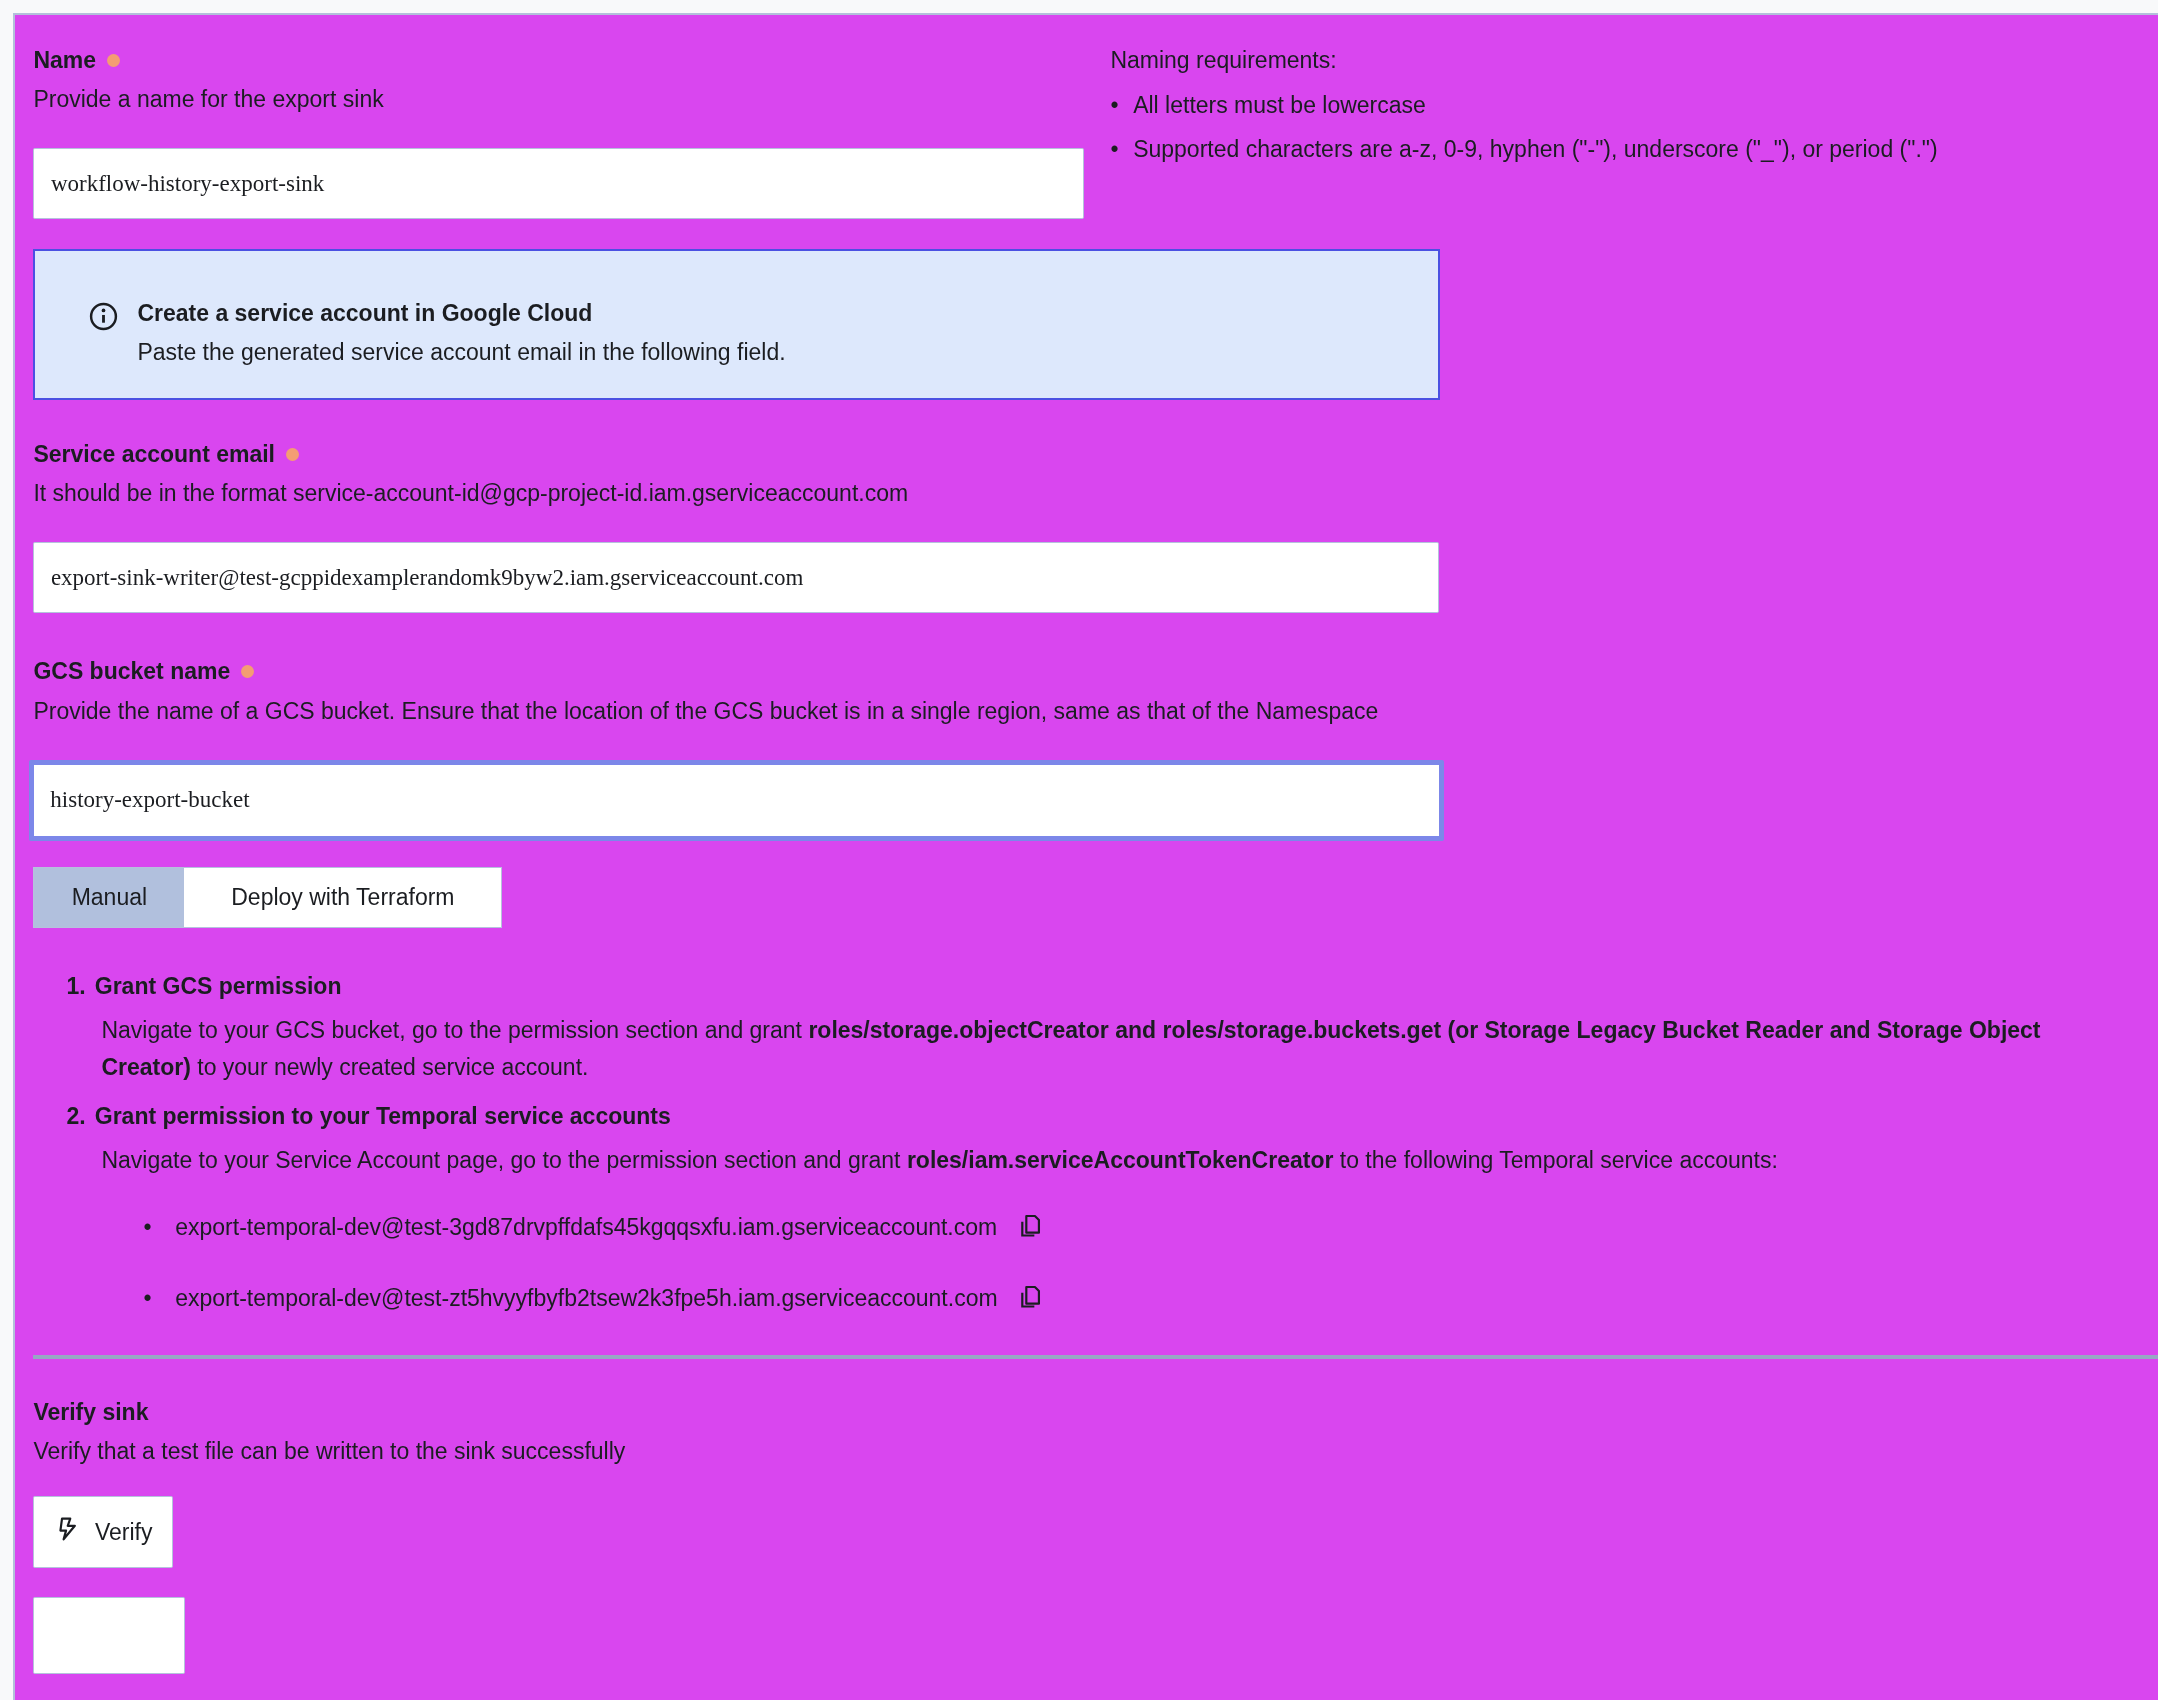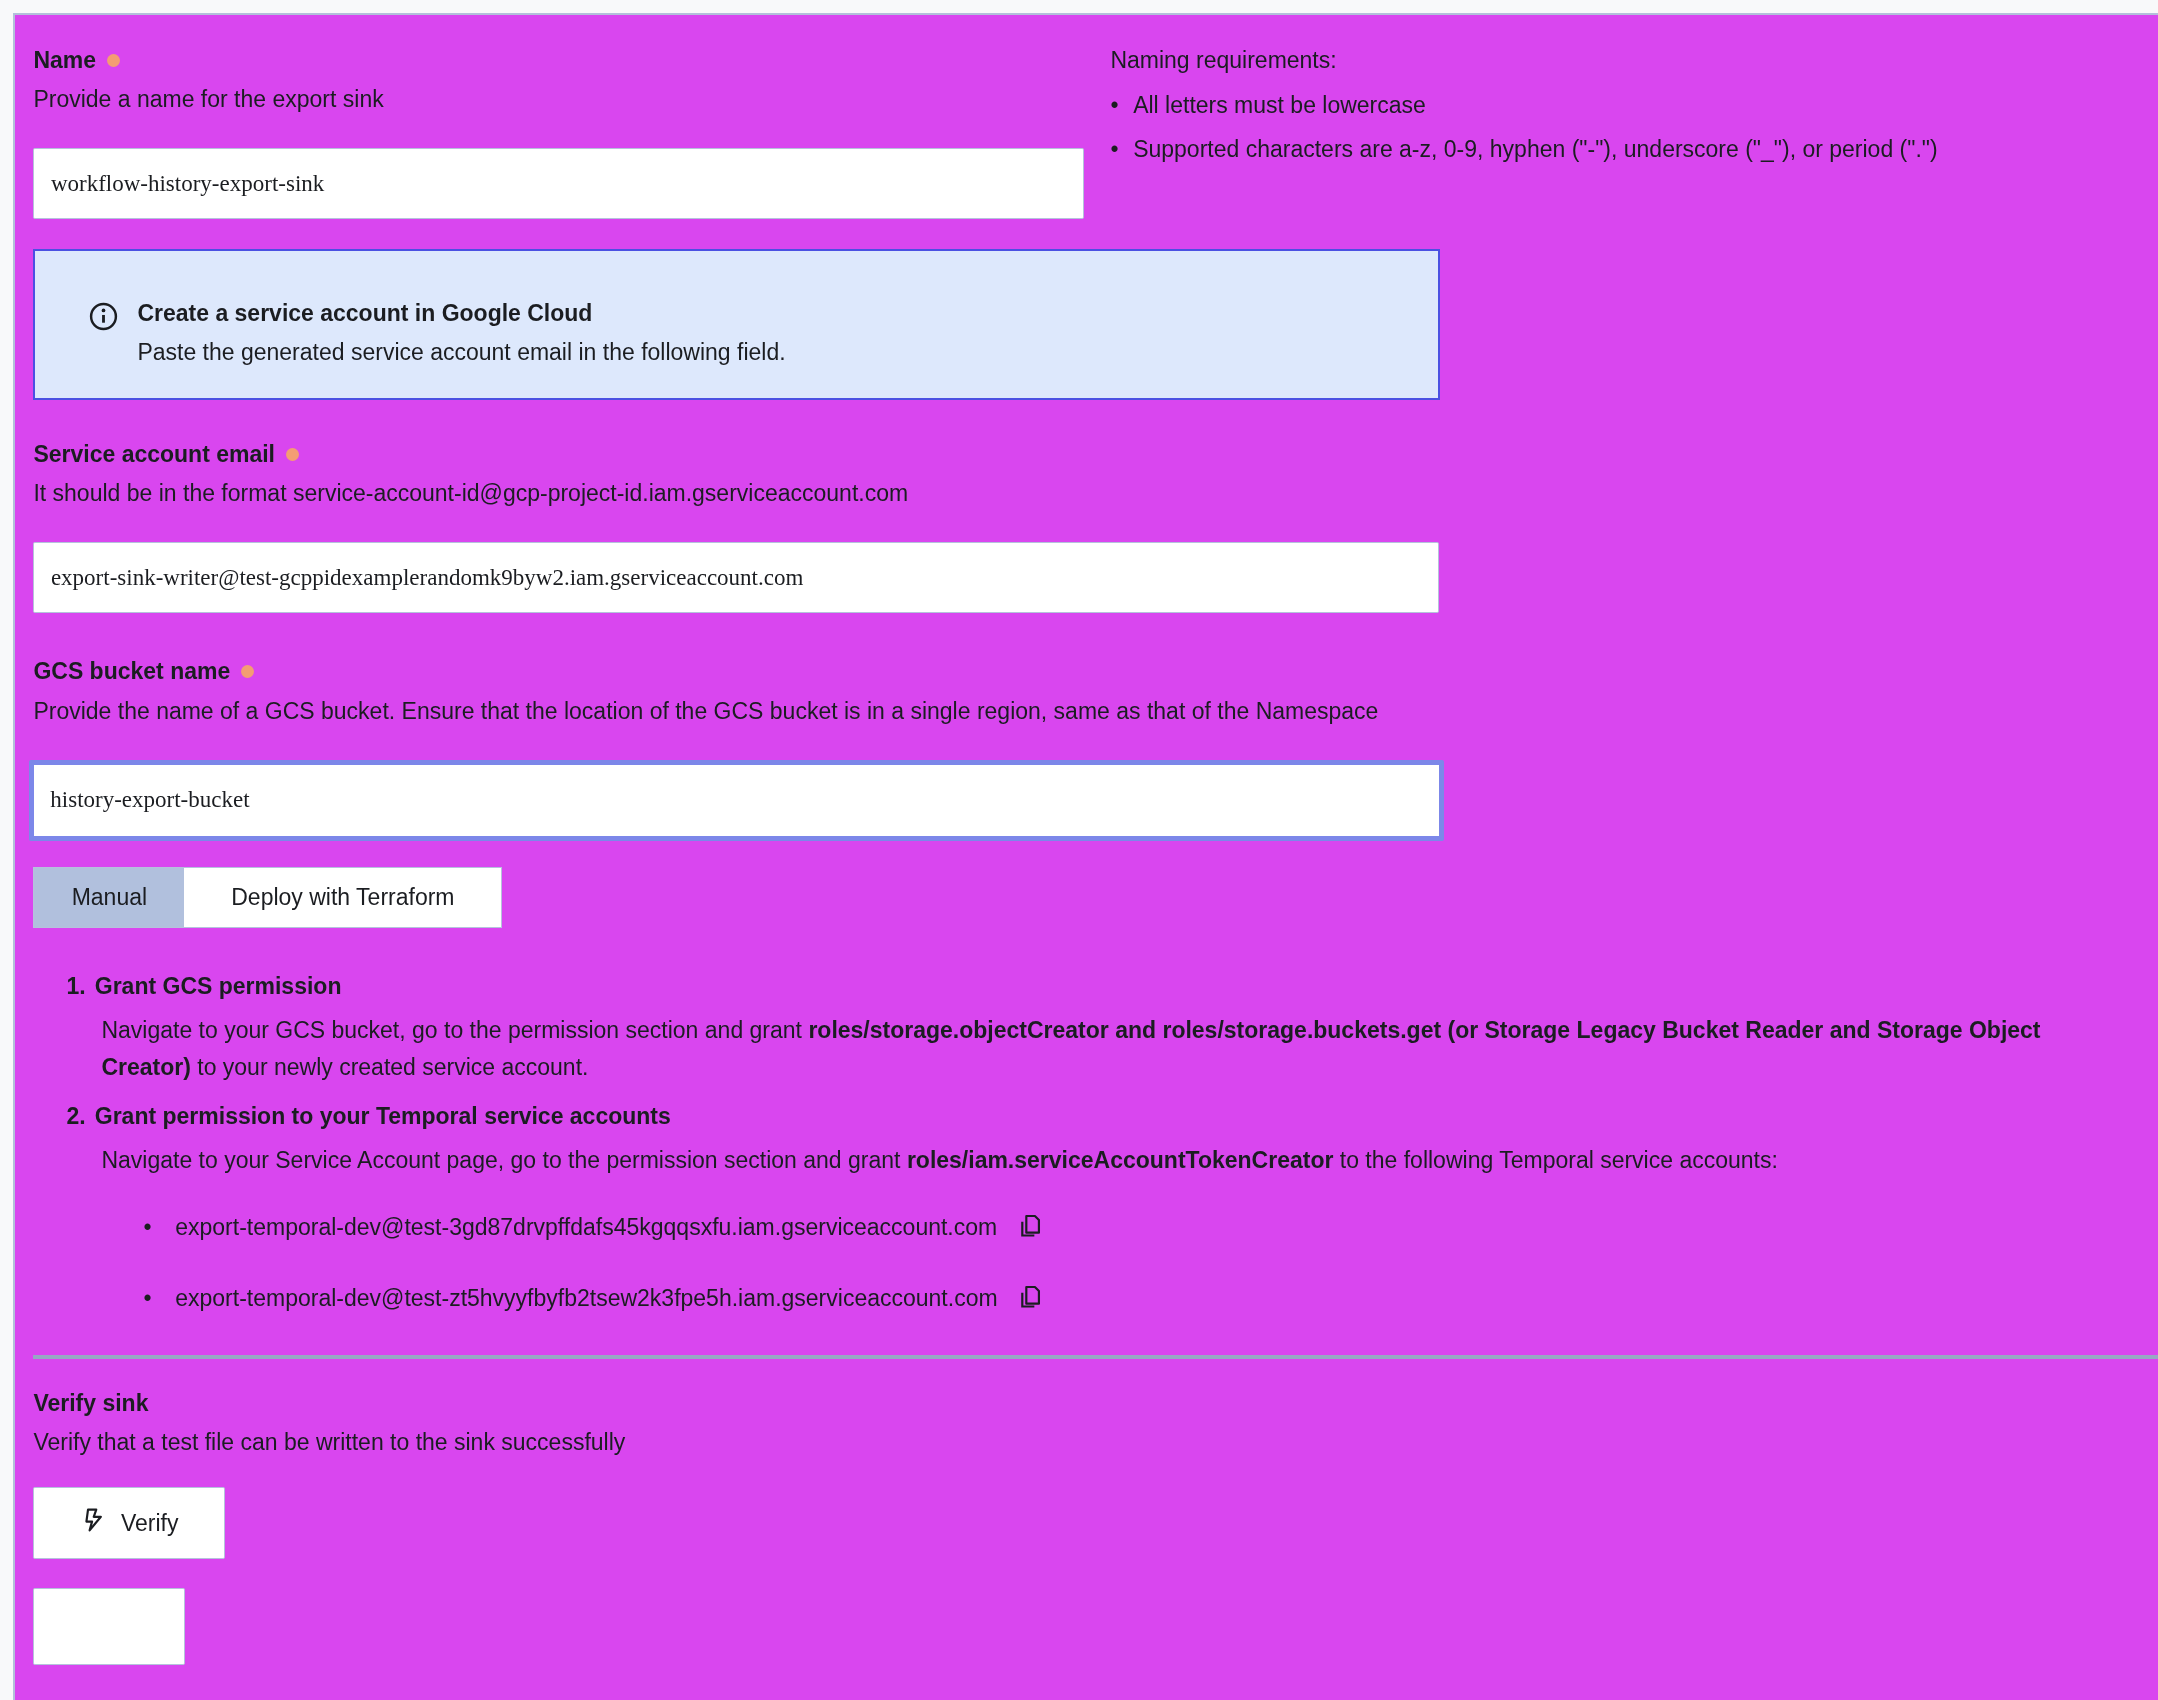--- a/index.html
+++ b/index.html
@@ -100,25 +100,25 @@
   .sa-item + .sa-item { margin-top:37px; }
   .sa-bullet { margin-right:7.3px; }
   .copy-btn { background:none; border:none; cursor:pointer; padding:1.8px; display:flex; }
 
   .divider {
     margin-top:40px;
     height:3.7px;
     background:#96a8c4;
   }
 
-  .verify-heading { font-size:23px; font-weight:700; line-height:29px; margin-top:30px; }
+  .verify-heading { font-size:23px; font-weight:700; line-height:29px; margin-top:39px; }
 
   .verify-button {
     margin-top:29px;
-    width:192px; height:72px;
+    width:140px; height:72px;
     background:#fff;
     border:1.8px solid #b5c2dc;
     border-radius:1.8px;
     display:flex; align-items:center; justify-content:center;
     gap:13px;
     font-family:"Liberation Sans", sans-serif;
     font-size:23px; color:#1b1d21;
     cursor:pointer;
   }
 

